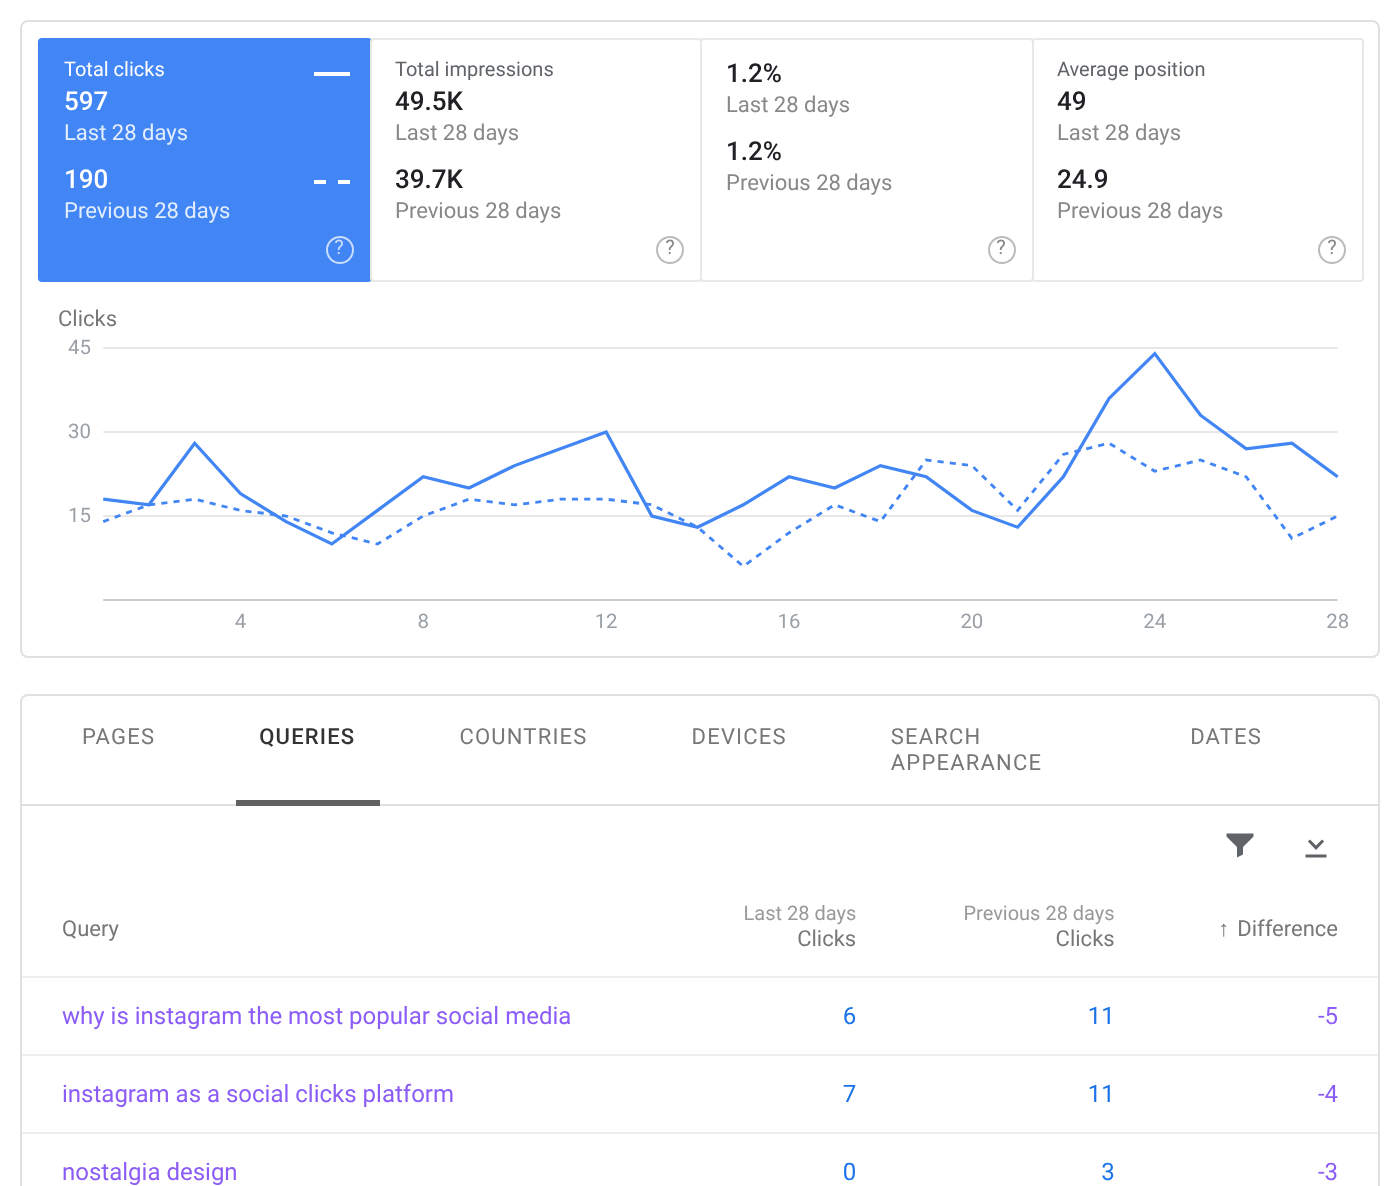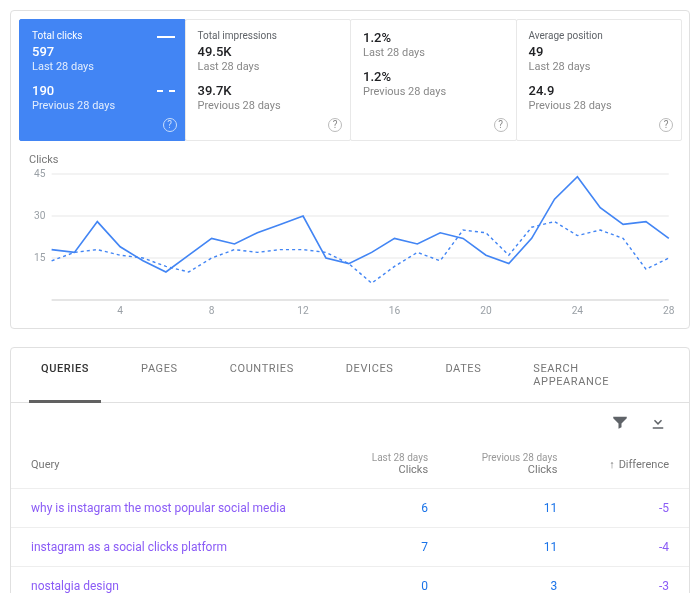--- a/index.html
+++ b/index.html
@@ -169,26 +169,26 @@
         <text x="542.5185185185185" y="146" text-anchor="middle" font-size="10" fill="#9aa0a6">24</text>
         <text x="632" y="146" text-anchor="middle" font-size="10" fill="#9aa0a6">28</text>
         <path d="M28 81.6 L50.37037037037037 84.4 L72.74074074074073 53.599999999999994 L95.11111111111111 78.8 L117.48148148148148 92.8 L139.85185185185185 104 L162.22222222222223 87.19999999999999 L184.59259259259258 70.4 L206.96296296296296 76 L229.33333333333331 64.8 L251.7037037037037 56.400000000000006 L274.074074074074 48 L296.44444444444446 90 L318.8148148148148 95.6 L341.18518518518516 84.4 L363.55555555555554 70.4 L385.9259259259259 76 L408.2962962962963 64.8 L430.66666666666663 70.4 L453.03703703703707 87.19999999999999 L475.4074074074074 95.6 L497.77777777777777 70.4 L520.148148148148 31.19999999999999 L542.5185185185185 8.799999999999997 L564.8888888888889 39.60000000000001 L587.2592592592592 56.400000000000006 L609.6296296296296 53.599999999999994 L632 70.4 " class="series-solid"></path>
         <path d="M28 92.8 L50.37037037037037 84.4 L72.74074074074073 81.6 L95.11111111111111 87.19999999999999 L117.48148148148148 90 L139.85185185185185 98.4 L162.22222222222223 104 L184.59259259259258 90 L206.96296296296296 81.6 L229.33333333333331 84.4 L251.7037037037037 81.6 L274.074074074074 81.6 L296.44444444444446 84.4 L318.8148148148148 95.6 L341.18518518518516 115.2 L363.55555555555554 98.4 L385.9259259259259 84.4 L408.2962962962963 92.8 L430.66666666666663 62 L453.03703703703707 64.8 L475.4074074074074 87.19999999999999 L497.77777777777777 59.2 L520.148148148148 53.599999999999994 L542.5185185185185 67.60000000000001 L564.8888888888889 62 L587.2592592592592 70.4 L609.6296296296296 101.2 L632 90 " class="series-dashed"></path>
       </svg>
   </div>
 </div>
 
 <div class="card" style="padding-bottom:0">
   <div class="tabs" id="tabs">
+      <div class="tab">PAGES</div>
       <div class="tab active">QUERIES</div>
-      <div class="tab">PAGES</div>
       <div class="tab">COUNTRIES</div>
       <div class="tab">DEVICES</div>
+      <div class="tab">SEARCH APPEARANCE</div>
       <div class="tab">DATES</div>
-      <div class="tab">SEARCH APPEARANCE</div>
     </div>
   <div class="toolbar">
     <span>
       <svg viewBox="0 0 24 24">
           <path d="M3 5h18v2l-7 7v5l-4 2v-7L3 7z"></path>
         </svg>
     </span>
     <span>
       <svg viewBox="0 0 24 24">
           <path d="M12 3v10l4-4 1.4 1.4L12 16 6.6 10.4 8 9l4 4V3h0zM5 19h14v2H5z"></path>

